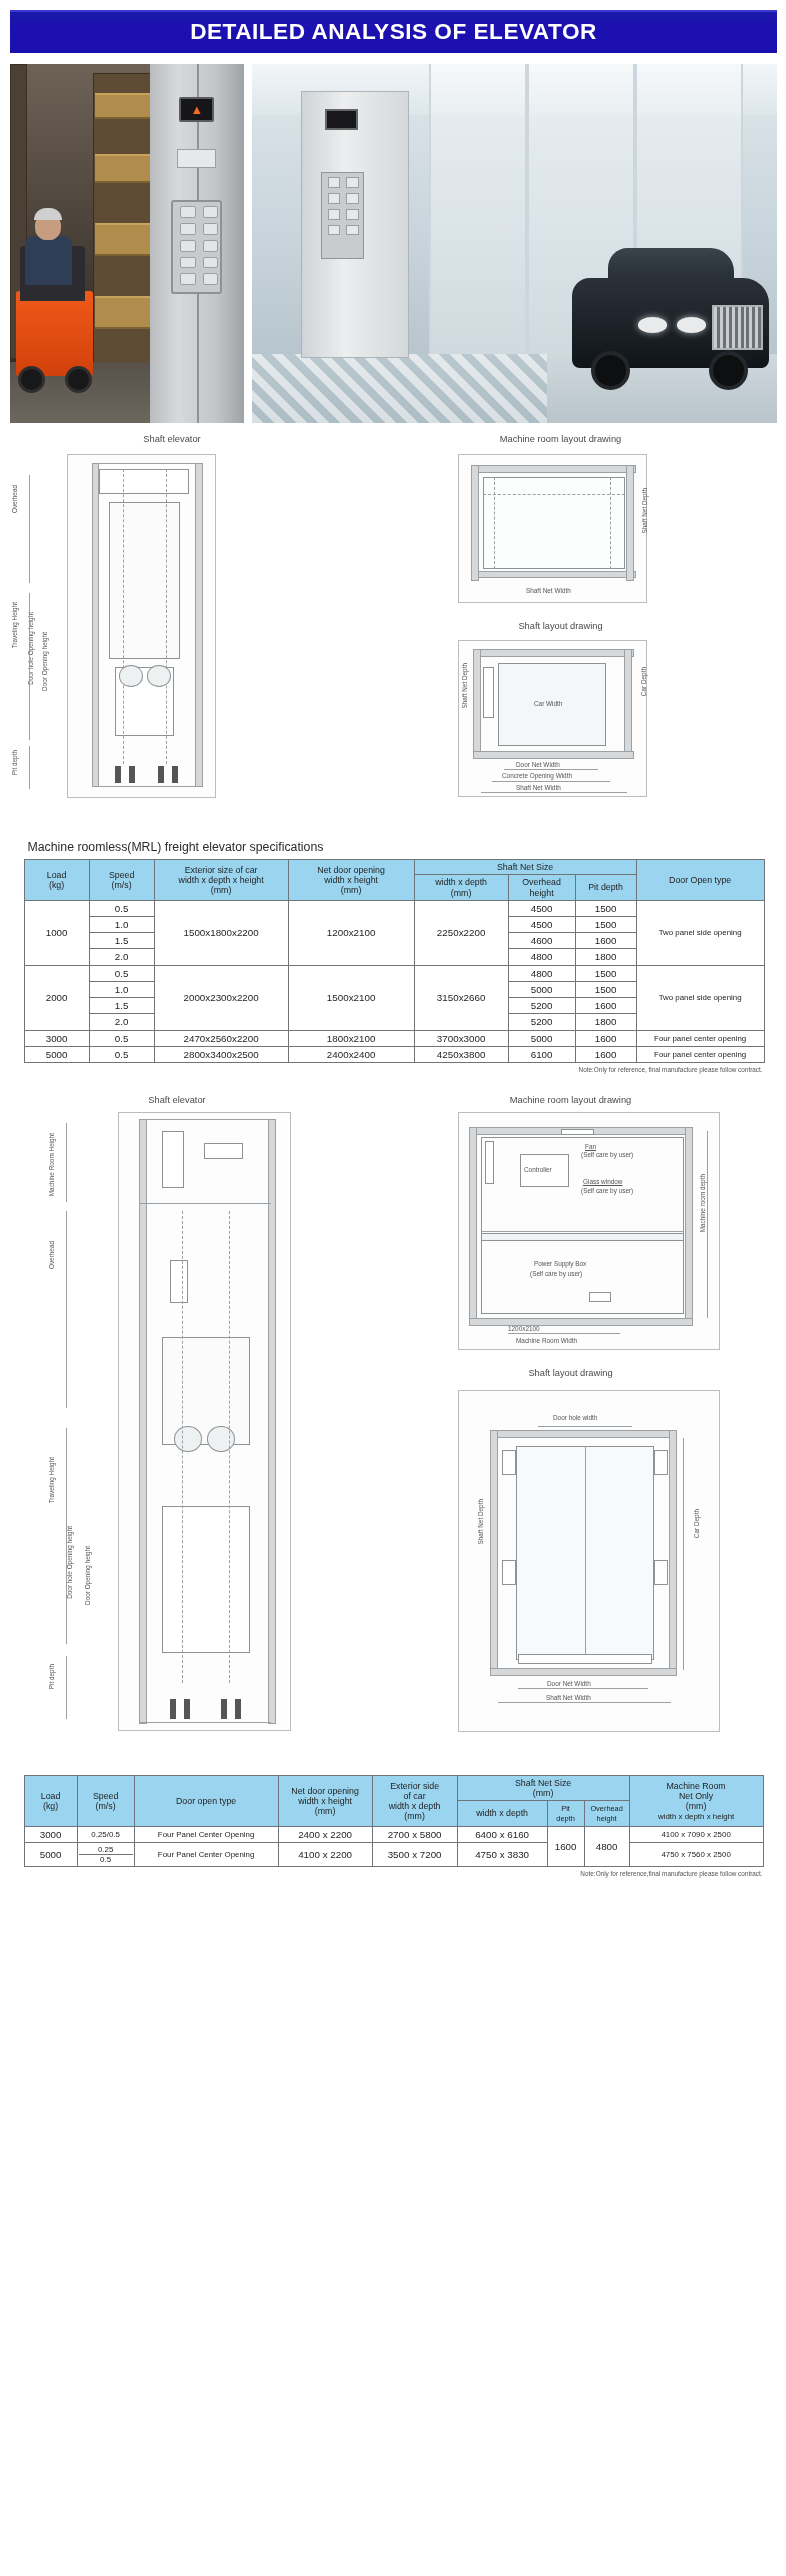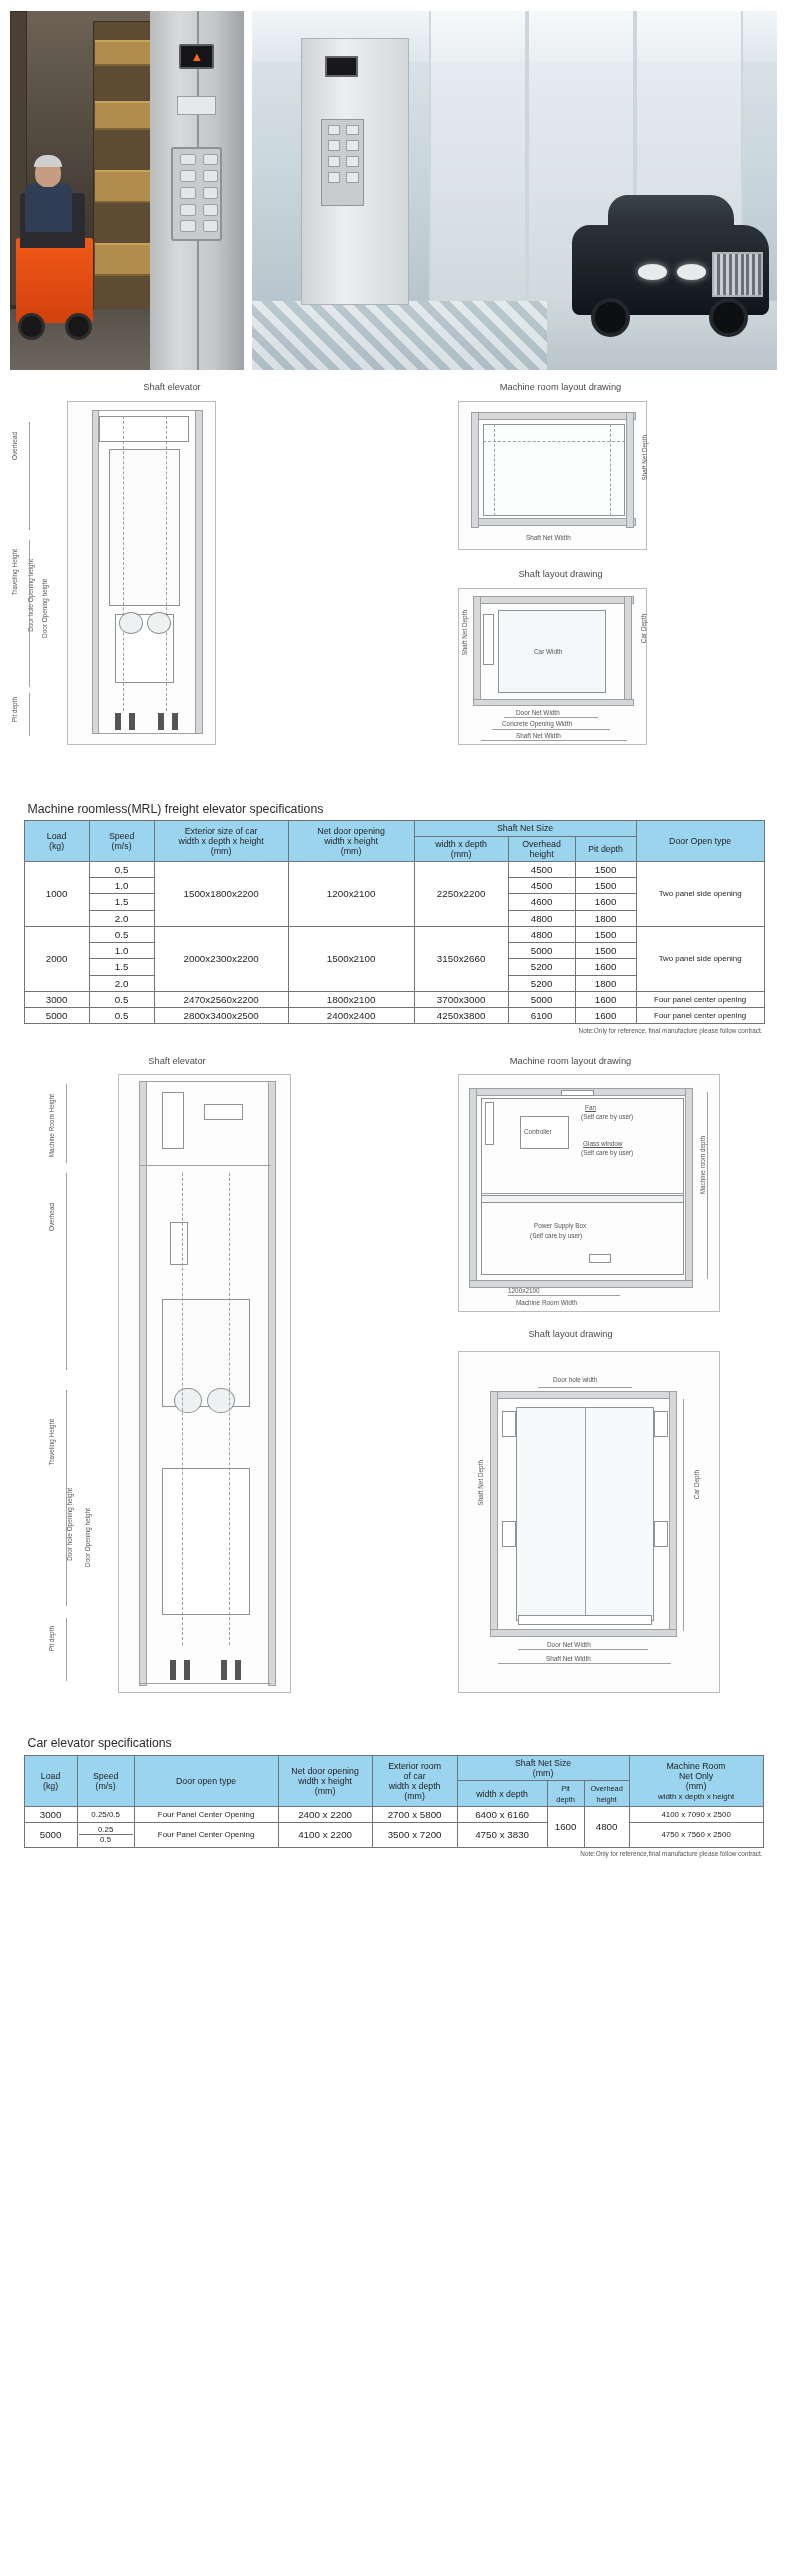--- a/index.html
+++ b/index.html
@@ -160,20 +160,23 @@
     width:739px; margin-left:23.6px; text-align:right;
     font-size:6.4px; color:#555; padding-top:2.9px;
     font-family:"Liberation Sans", sans-serif;
   }
 </style>
 </head>
 <body>
 
 <div class="page">
 
+  <div class="banner">
+    <div class="banner-title">DETAILED ANALYSIS OF ELEVATOR</div>
+  </div>
 
   <div class="photos">
 
     <div class="photo left">
       <div class="wh-bg"></div>
       <div class="wh-rack" style="left:83px;top:9.8px;width:61px;height:334px;"></div>
       <div class="wh-pallet" style="left:85px;top:29.5px;width:57px;height:25.6px;"></div>
       <div class="wh-pallet" style="left:85px;top:90px;width:57px;height:29.5px;"></div>
       <div class="wh-pallet" style="left:85px;top:159px;width:57px;height:33px;"></div>
       <div class="wh-pallet" style="left:85px;top:232px;width:57px;height:33px;"></div>
@@ -295,21 +298,21 @@
       <div class="lblv" style="left:2px;top:21.6px;">Shaft Net Depth</div>
       <div class="lbl" style="left:57px;top:120px;">Door Net Width</div>
       <div class="lbl" style="left:43px;top:131px;">Concrete Opening Width</div>
       <div class="lbl" style="left:57px;top:143px;">Shaft Net Width</div>
       <div class="dimh" style="left:45px;top:128px;width:94px;"></div>
       <div class="dimh" style="left:33px;top:140px;width:118px;"></div>
       <div class="dimh" style="left:21.6px;top:151px;width:146px;"></div>
     </div>
   </div>
 
-  <div style="margin-top:27px;">
+  <div style="margin-top:13px;">
     <div class="sec-title">Machine roomless(MRL) freight elevator specifications</div>
     <table class="spec">
       <colgroup>
         <col style="width:65px">
           <col style="width:65px">
           <col style="width:134px">
           <col style="width:126px">
         <col style="width:94px">
           <col style="width:67px">
           <col style="width:61px">
@@ -512,21 +515,20 @@
       <div class="lbl" style="left:88px;top:289px;">Door Net Width</div>
       <div class="lbl" style="left:87px;top:303px;">Shaft Net Width</div>
       <div class="dimh" style="left:79px;top:35px;width:94px;"></div>
       <div class="dimh" style="left:59px;top:297px;width:130px;"></div>
       <div class="dimh" style="left:39px;top:311px;width:173px;"></div>
       <div class="dimv" style="left:224px;top:47px;height:232px;"></div>
     </div>
   </div>
 
   <div style="margin-top:2px;">
-    <div class="sec-title">Car elevator specifications</div>
     <table class="spec">
       <colgroup>
         <col style="width:53px">
           <col style="width:57px">
           <col style="width:144px">
           <col style="width:94px">
         <col style="width:85px">
           <col style="width:90px">
           <col style="width:37px">
           <col style="width:45px">
@@ -542,21 +544,21 @@
             <span>Speed</span><br>
             <span>(m/s)</span>
           </th>
           <th rowspan="2">Door open type</th>
           <th rowspan="2">
             <span>Net door opening</span><br>
             <span>width x height</span><br>
             <span>(mm)</span>
           </th>
           <th rowspan="2">
-            <span>Exterior room</span><br>
+            <span>Exterior side</span><br>
             <span>of car</span><br>
             <span>width x depth</span><br>
             <span>(mm)</span>
           </th>
           <th colspan="3">
             <span>Shaft Net Size</span><br>
             <span>(mm)</span>
           </th>
           <th rowspan="2">
             <span>Machine Room</span><br>

